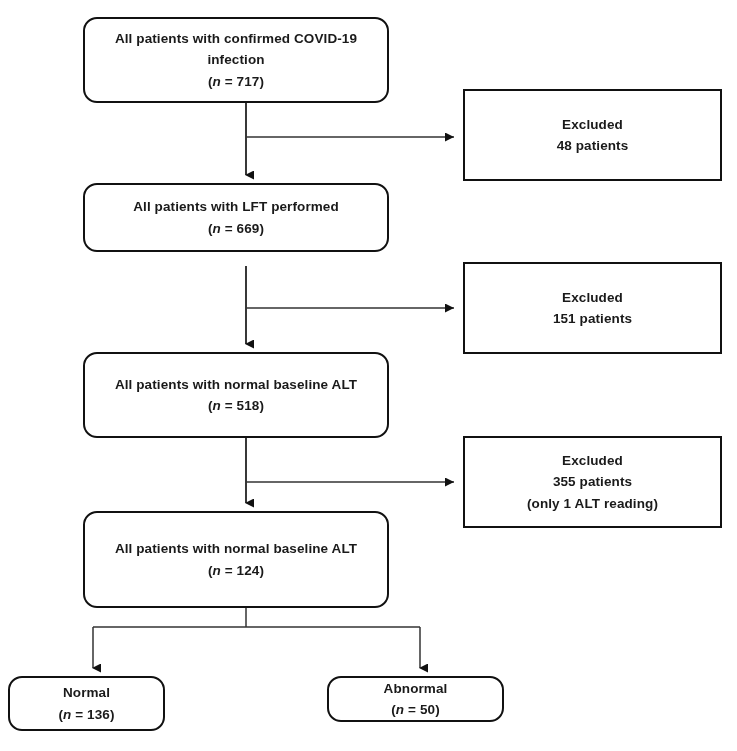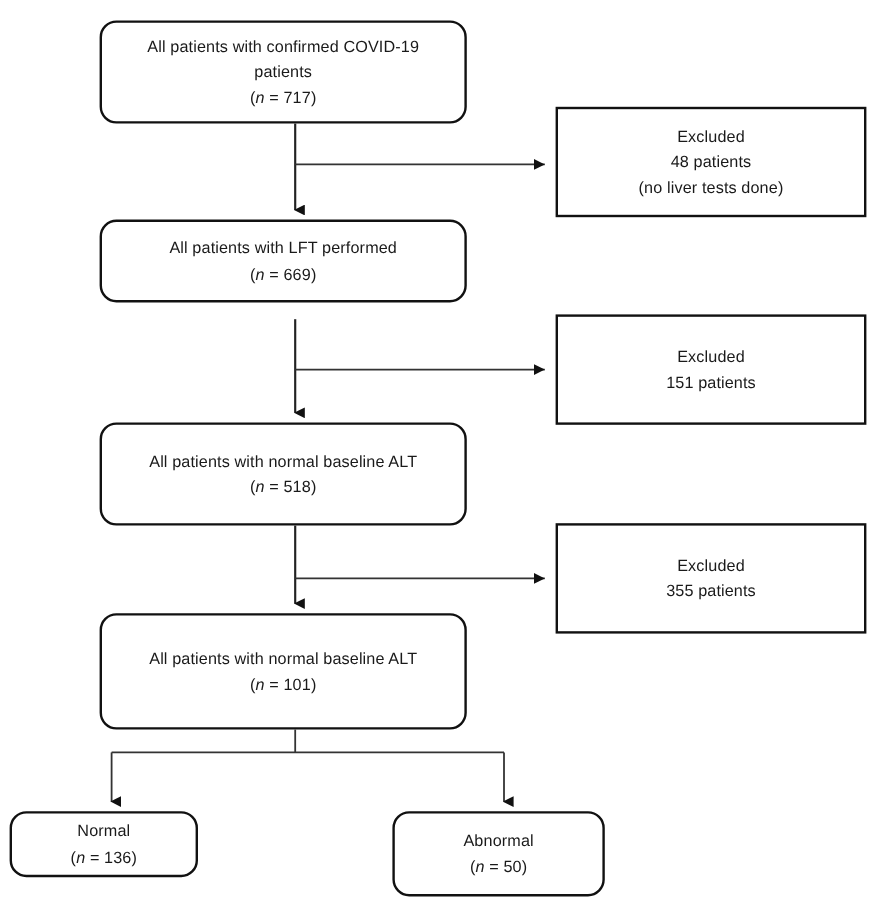--- a/index.html
+++ b/index.html
@@ -43,34 +43,35 @@
   .node.excluded {
     border: 2.5px solid #111111;
     border-radius: 0;
   }
   .node .line {
     font-size: 13.5px;
     line-height: 1.58;
     letter-spacing: 0.1px;
     white-space: nowrap;
     color: #1a1a1a;
+    font-weight: bold;
   }
   .node .line.n-line i {
     font-style: italic;
   }
   
   #box-confirmed   { left: 83px;  top: 17px;  width: 306px; height: 86px; }
   #box-excluded-1  { left: 463px; top: 89px;  width: 259px; height: 92px; }
   #box-lft         { left: 83px;  top: 183px; width: 306px; height: 69px; }
   #box-excluded-2  { left: 463px; top: 262px; width: 259px; height: 92px; }
   #box-normal-alt  { left: 83px;  top: 352px; width: 306px; height: 86px; }
   #box-excluded-3  { left: 463px; top: 436px; width: 259px; height: 92px; }
   #box-two-readings{ left: 83px;  top: 511px; width: 306px; height: 97px; }
   #box-result-normal   { left: 8px;   top: 676px; width: 157px; height: 55px; border-radius: 14px; }
-  #box-result-abnormal { left: 327px; top: 676px; width: 177px; height: 71px; }
+  #box-result-abnormal { left: 327px; top: 676px; width: 177px; height: 46px; }
 </style>
 </head>
 <body>
 
 <div id="flowchart-canvas">
 
   <svg id="flow-svg" viewBox="0 0 737 751" xmlns="http://www.w3.org/2000/svg">
     <defs>
       <marker id="arrow-down" markerWidth="9" markerHeight="9" refX="4.5" refY="8" orient="auto" markerUnits="userSpaceOnUse">
         <path d="M0,0 L9,0 L4.5,9 Z" fill="#111111"></path>
@@ -104,53 +105,53 @@
     <g>
       <line x1="246" y1="608" x2="246" y2="627" stroke="#333333" stroke-width="1.5"></line>
       <line x1="93" y1="627" x2="420" y2="627" stroke="#333333" stroke-width="1.5"></line>
       <line x1="93" y1="627" x2="93" y2="668" stroke="#333333" stroke-width="1.5" marker-end="url(#arrow-down)"></line>
       <line x1="420" y1="627" x2="420" y2="668" stroke="#333333" stroke-width="1.5" marker-end="url(#arrow-down)"></line>
     </g>
   </svg>
 
   <div class="node main" id="box-confirmed">
     <div class="line">All patients with confirmed COVID-19</div>
-    <div class="line">patients</div>
+    <div class="line">infection</div>
     <div class="line n-line">(<i>n</i> = <span>717</span>)</div>
   </div>
 
   <div class="node excluded" id="box-excluded-1">
     <div class="line">Excluded</div>
     <div class="line">48 patients</div>
-    <div class="line">(no liver tests done)</div>
   </div>
 
   <div class="node main" id="box-lft">
     <div class="line">All patients with LFT performed</div>
     <div class="line n-line">(<i>n</i> = <span>669</span>)</div>
   </div>
 
   <div class="node excluded" id="box-excluded-2">
     <div class="line">Excluded</div>
     <div class="line">151 patients</div>
   </div>
 
   <div class="node main" id="box-normal-alt">
     <div class="line">All patients with normal baseline ALT</div>
     <div class="line n-line">(<i>n</i> = <span>518</span>)</div>
   </div>
 
   <div class="node excluded" id="box-excluded-3">
     <div class="line">Excluded</div>
     <div class="line">355 patients</div>
+    <div class="line">(only 1 ALT reading)</div>
   </div>
 
   <div class="node main" id="box-two-readings">
     <div class="line">All patients with normal baseline ALT</div>
-    <div class="line n-line">(<i>n</i> = <span>101</span>)</div>
+    <div class="line n-line">(<i>n</i> = <span>124</span>)</div>
   </div>
 
   <div class="node main" id="box-result-normal">
     <div class="line">Normal</div>
     <div class="line n-line">(<i>n</i> = <span>136</span>)</div>
   </div>
 
   <div class="node main" id="box-result-abnormal">
     <div class="line">Abnormal</div>
     <div class="line n-line">(<i>n</i> = <span>50</span>)</div>

